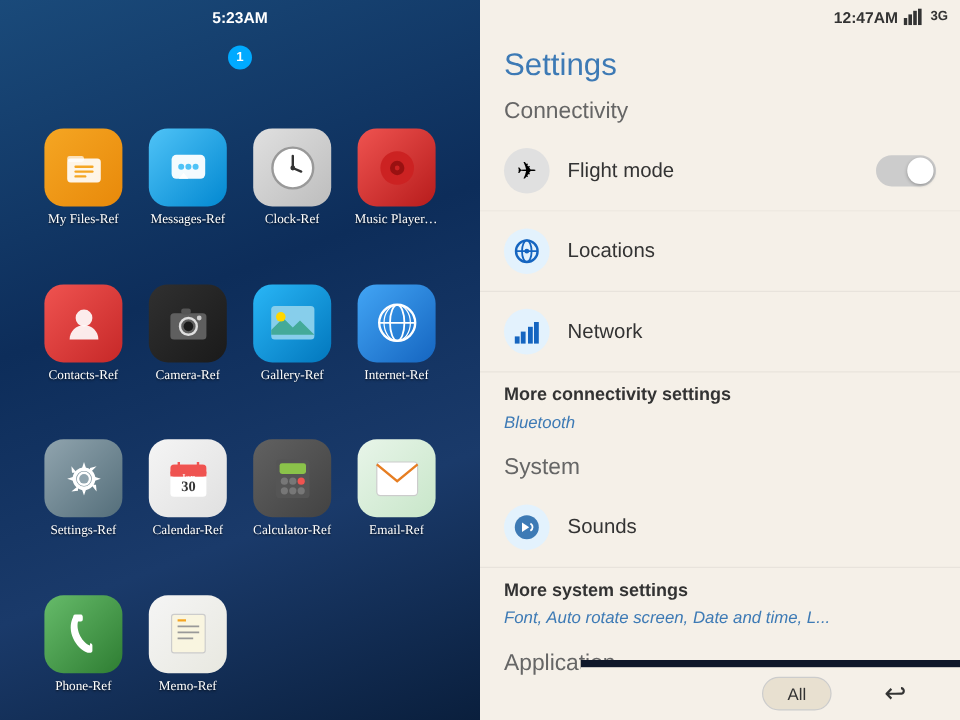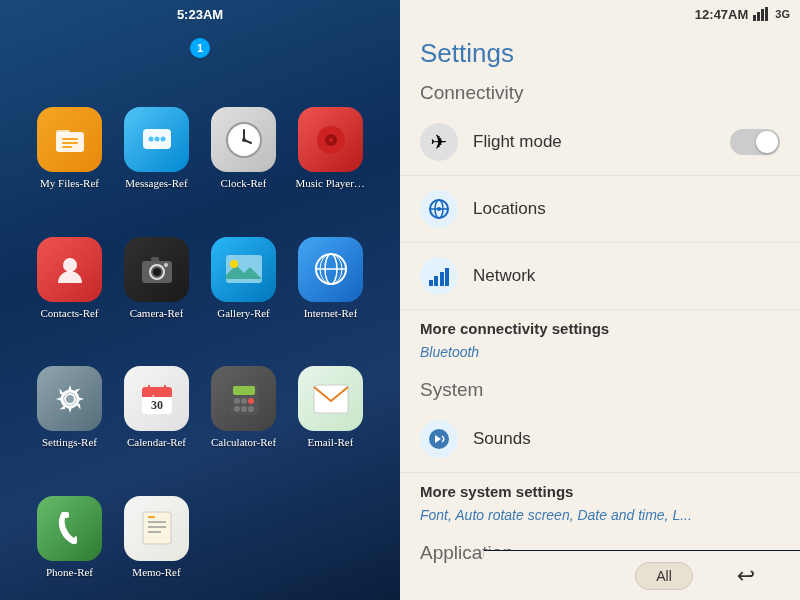--- a/index.html
+++ b/index.html
@@ -209,21 +209,21 @@
     .more-settings-link {
       color: #3d7ab5;
       font-size: 14px;
       cursor: pointer;
       font-style: italic;
     }
 
     .settings-bottom-bar {
       height: 50px;
       background: #f5f0e8;
-      border-top: 1px solid #0f172a;
+      border-top: 6px solid #0f172a;
       display: flex;
       align-items: center;
       justify-content: space-between;
       padding: 0 36px;
       position: absolute;
       bottom: 0;
       right: 0;
       width: 316px;
     }
 

